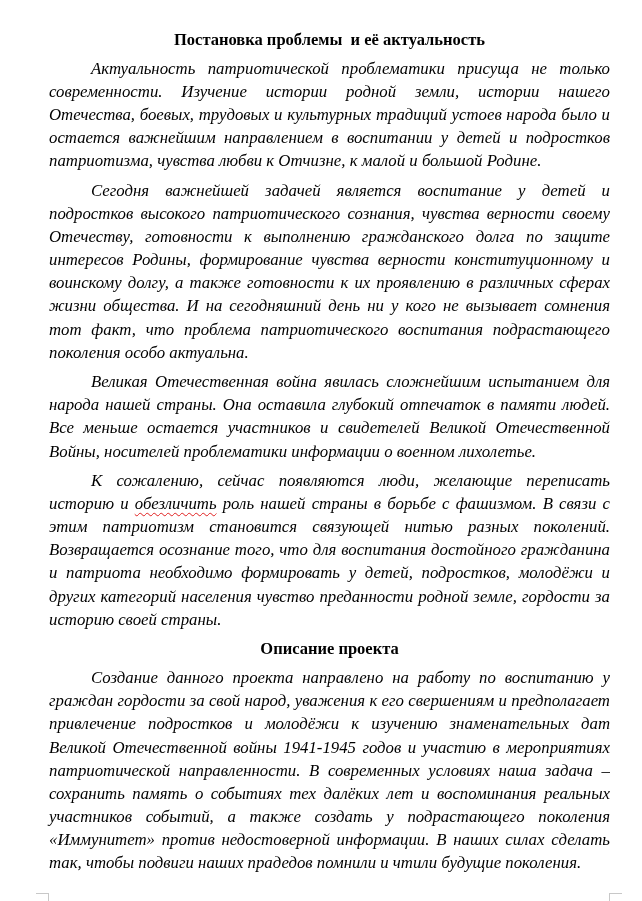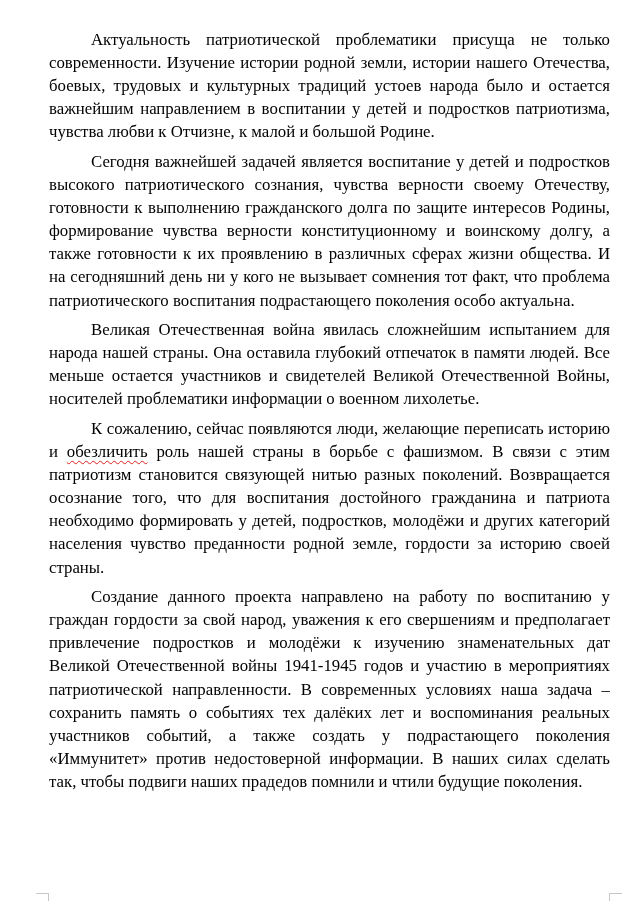--- a/index.html
+++ b/index.html
@@ -32,20 +32,21 @@
     .heading.h2 {
       margin-top: 4px;
     }
     .para {
       font-size: 16.8px;
       line-height: 23.1px;
       text-align: justify;
       text-indent: 42px;
       margin: 0 0 6.5px 0;
       white-space: normal;
+      font-style: italic;
     }
     .spell-error {
       text-decoration: underline wavy #e02020;
       text-decoration-thickness: 1px;
       text-underline-offset: 3px;
     }
     .corner {
       position: absolute;
       width: 12px;
       height: 12px;
@@ -63,24 +64,26 @@
       left: 609px;
       top: 893px;
       border-top-width: 1px;
       border-left-width: 1px;
     }
   </style>
 </head>
 <body>
 
 <div class="page">
+  <h1 class="heading">Постановка проблемы  и её актуальность</h1>
 
   <p class="para">Актуальность патриотической проблематики присуща не только современности. Изучение истории родной земли, истории нашего Отечества, боевых, трудовых и культурных традиций устоев народа было и остается важнейшим направлением в воспитании у детей и подростков патриотизма, чувства любви к Отчизне, к малой  и большой Родине.</p>
   <p class="para">Сегодня важнейшей задачей является воспитание у детей и подростков высокого патриотического сознания, чувства верности своему Отечеству, готовности к выполнению гражданского долга по защите интересов Родины, формирование чувства верности конституционному и воинскому долгу, а также готовности к их проявлению в различных сферах жизни общества. И на сегодняшний день ни у кого не вызывает сомнения тот факт, что проблема патриотического воспитания подрастающего поколения особо актуальна.</p>
   <p class="para">Великая Отечественная война явилась сложнейшим испытанием для народа нашей страны. Она оставила глубокий отпечаток в памяти людей. Все меньше остается участников и свидетелей Великой Отечественной Войны, носителей проблематики информации о военном лихолетье.</p>
   <p class="para"><span>К сожалению, сейчас появляются люди, желающие переписать историю и </span><span class="spell-error">обезличить</span><span> роль нашей страны в борьбе с фашизмом. В связи с этим патриотизм становится связующей нитью разных поколений. Возвращается осознание того, что для воспитания достойного гражданина и патриота необходимо формировать у детей, подростков, молодёжи и других категорий населения чувство преданности родной земле, гордости за историю своей страны.</span></p>
 
+  <h2 class="heading h2">Описание проекта</h2>
 
   <p class="para">Создание данного проекта направлено на работу по воспитанию у граждан гордости за свой народ, уважения к его свершениям и предполагает привлечение подростков и молодёжи к изучению знаменательных дат Великой Отечественной войны 1941-1945 годов и участию в мероприятиях патриотической направленности. В современных условиях наша задача – сохранить память о событиях тех далёких лет и воспоминания  реальных участников событий, а также создать у подрастающего поколения «Иммунитет» против недостоверной информации. В наших силах сделать так, чтобы подвиги наших прадедов помнили и чтили будущие поколения.</p>
 </div>
 
 <div class="corner corner-bl"></div>
 <div class="corner corner-br"></div>
 
 </body></html>

